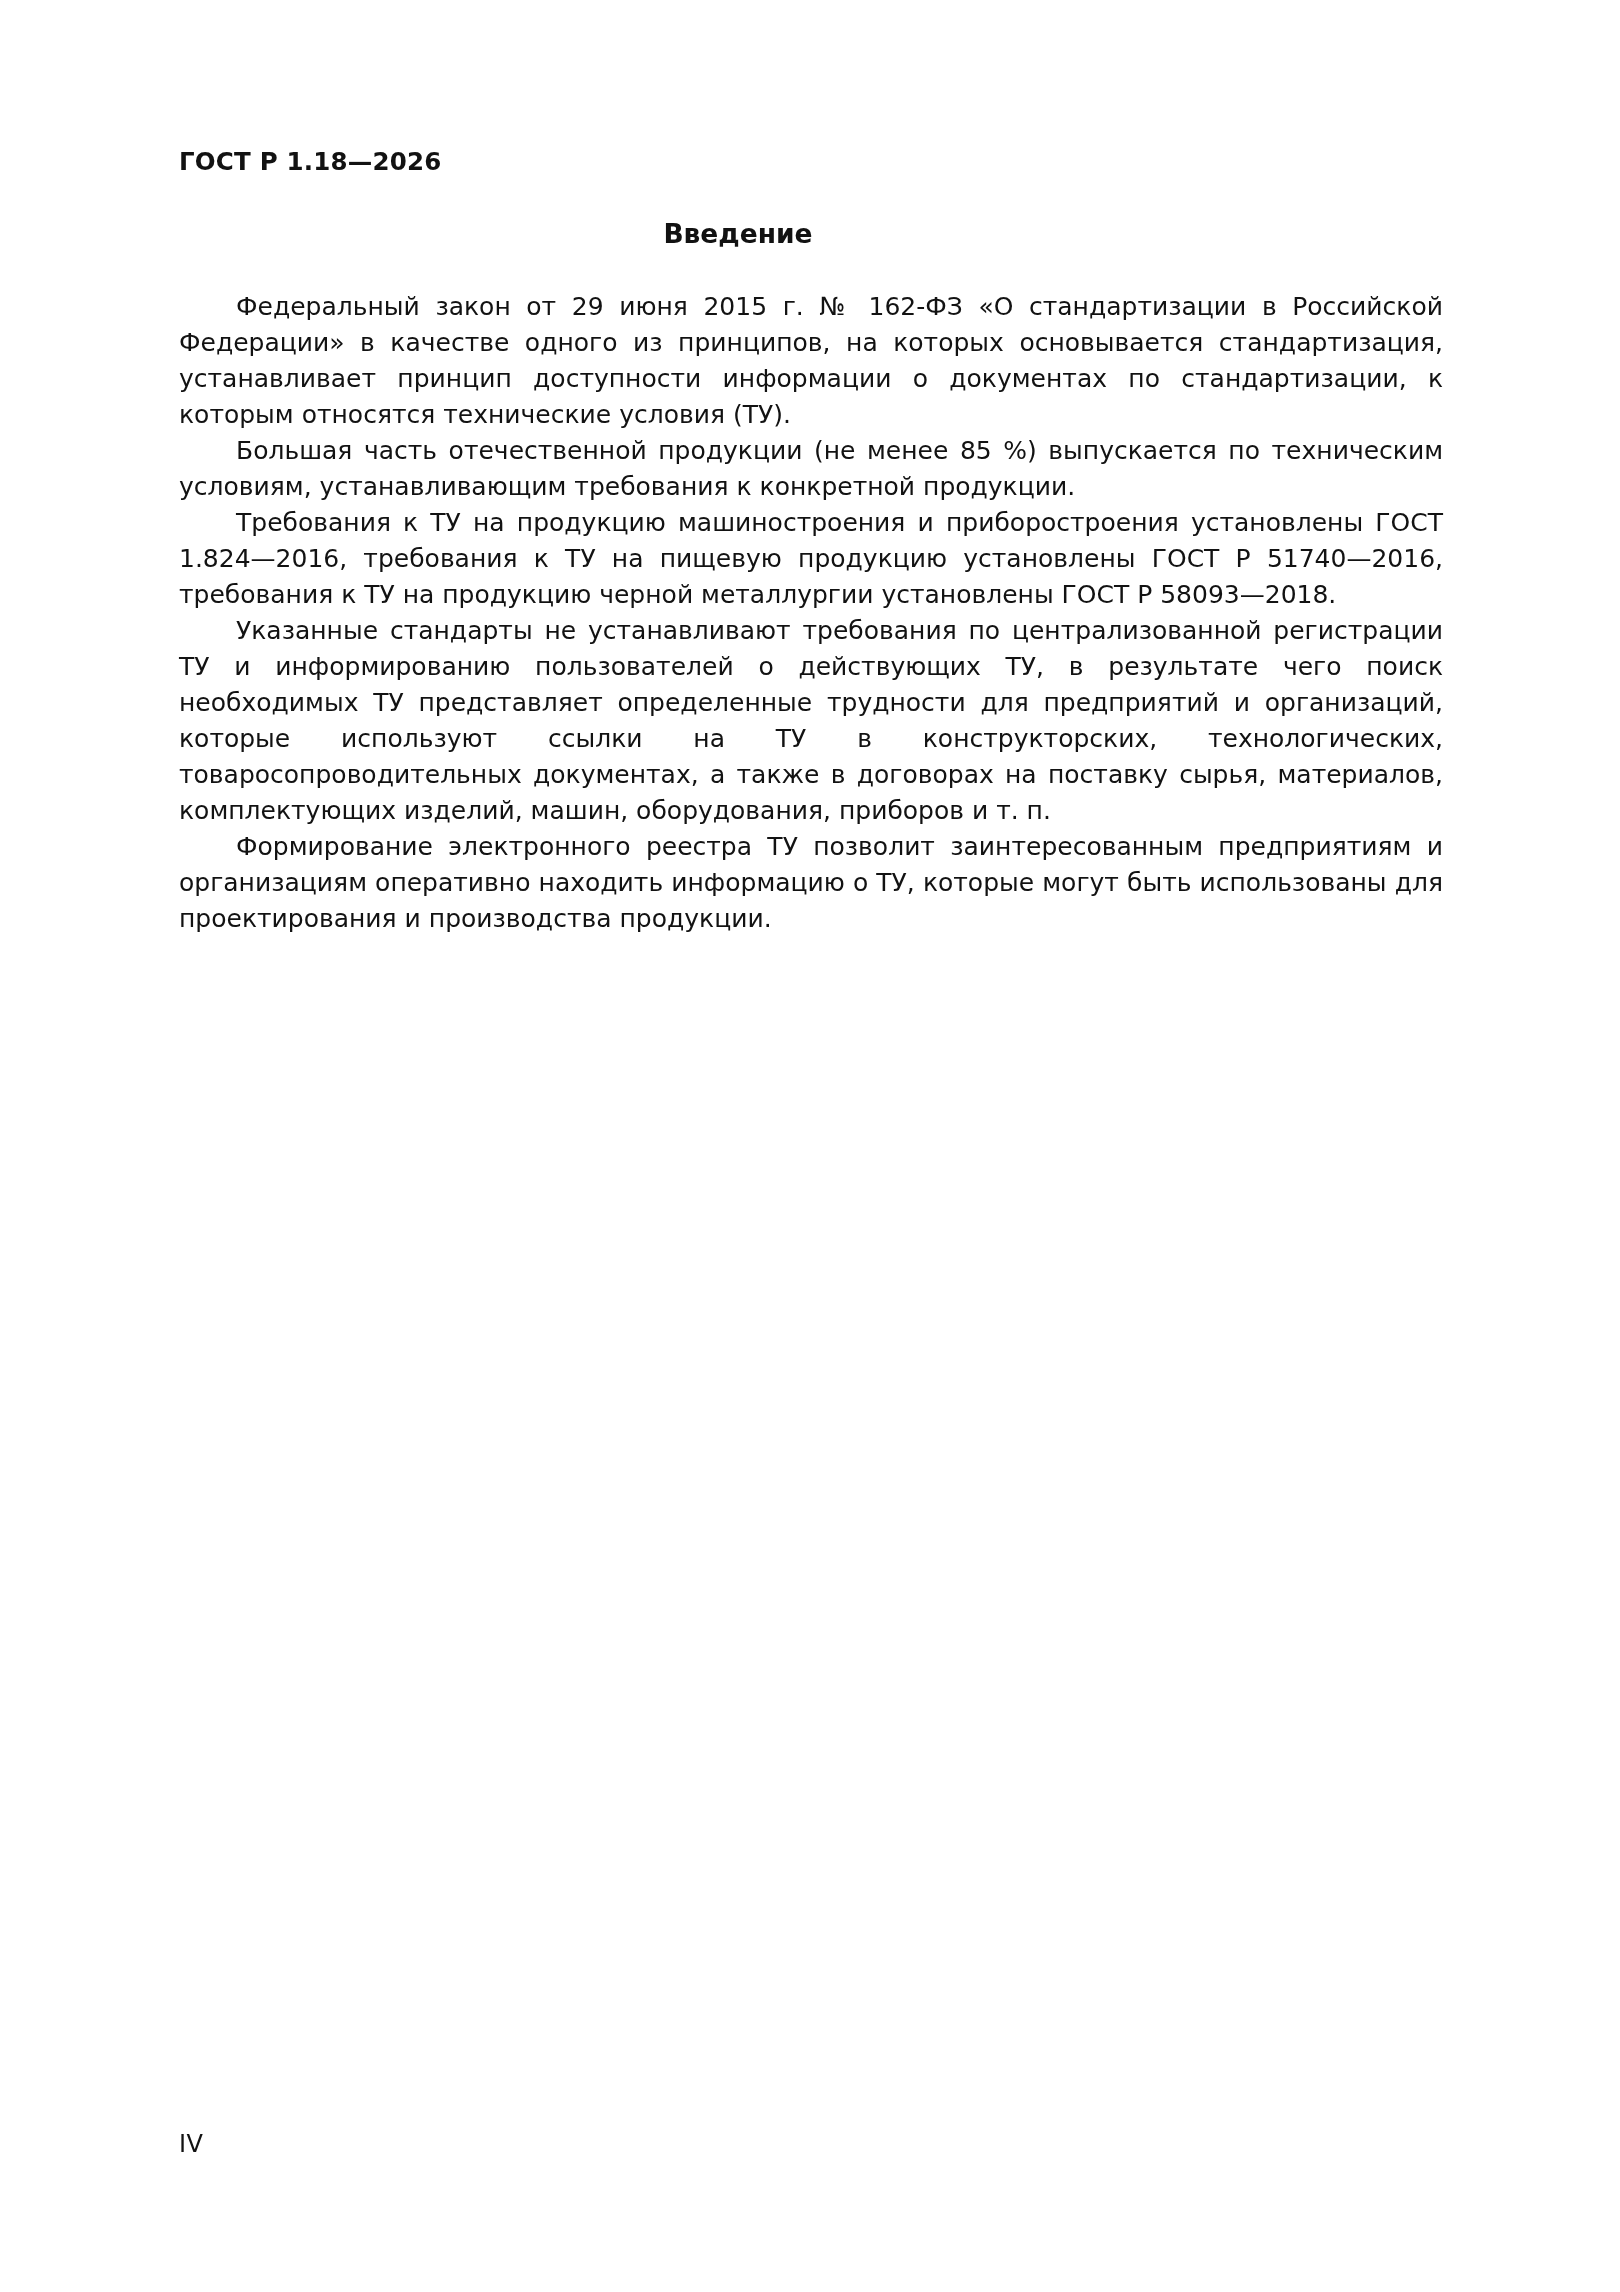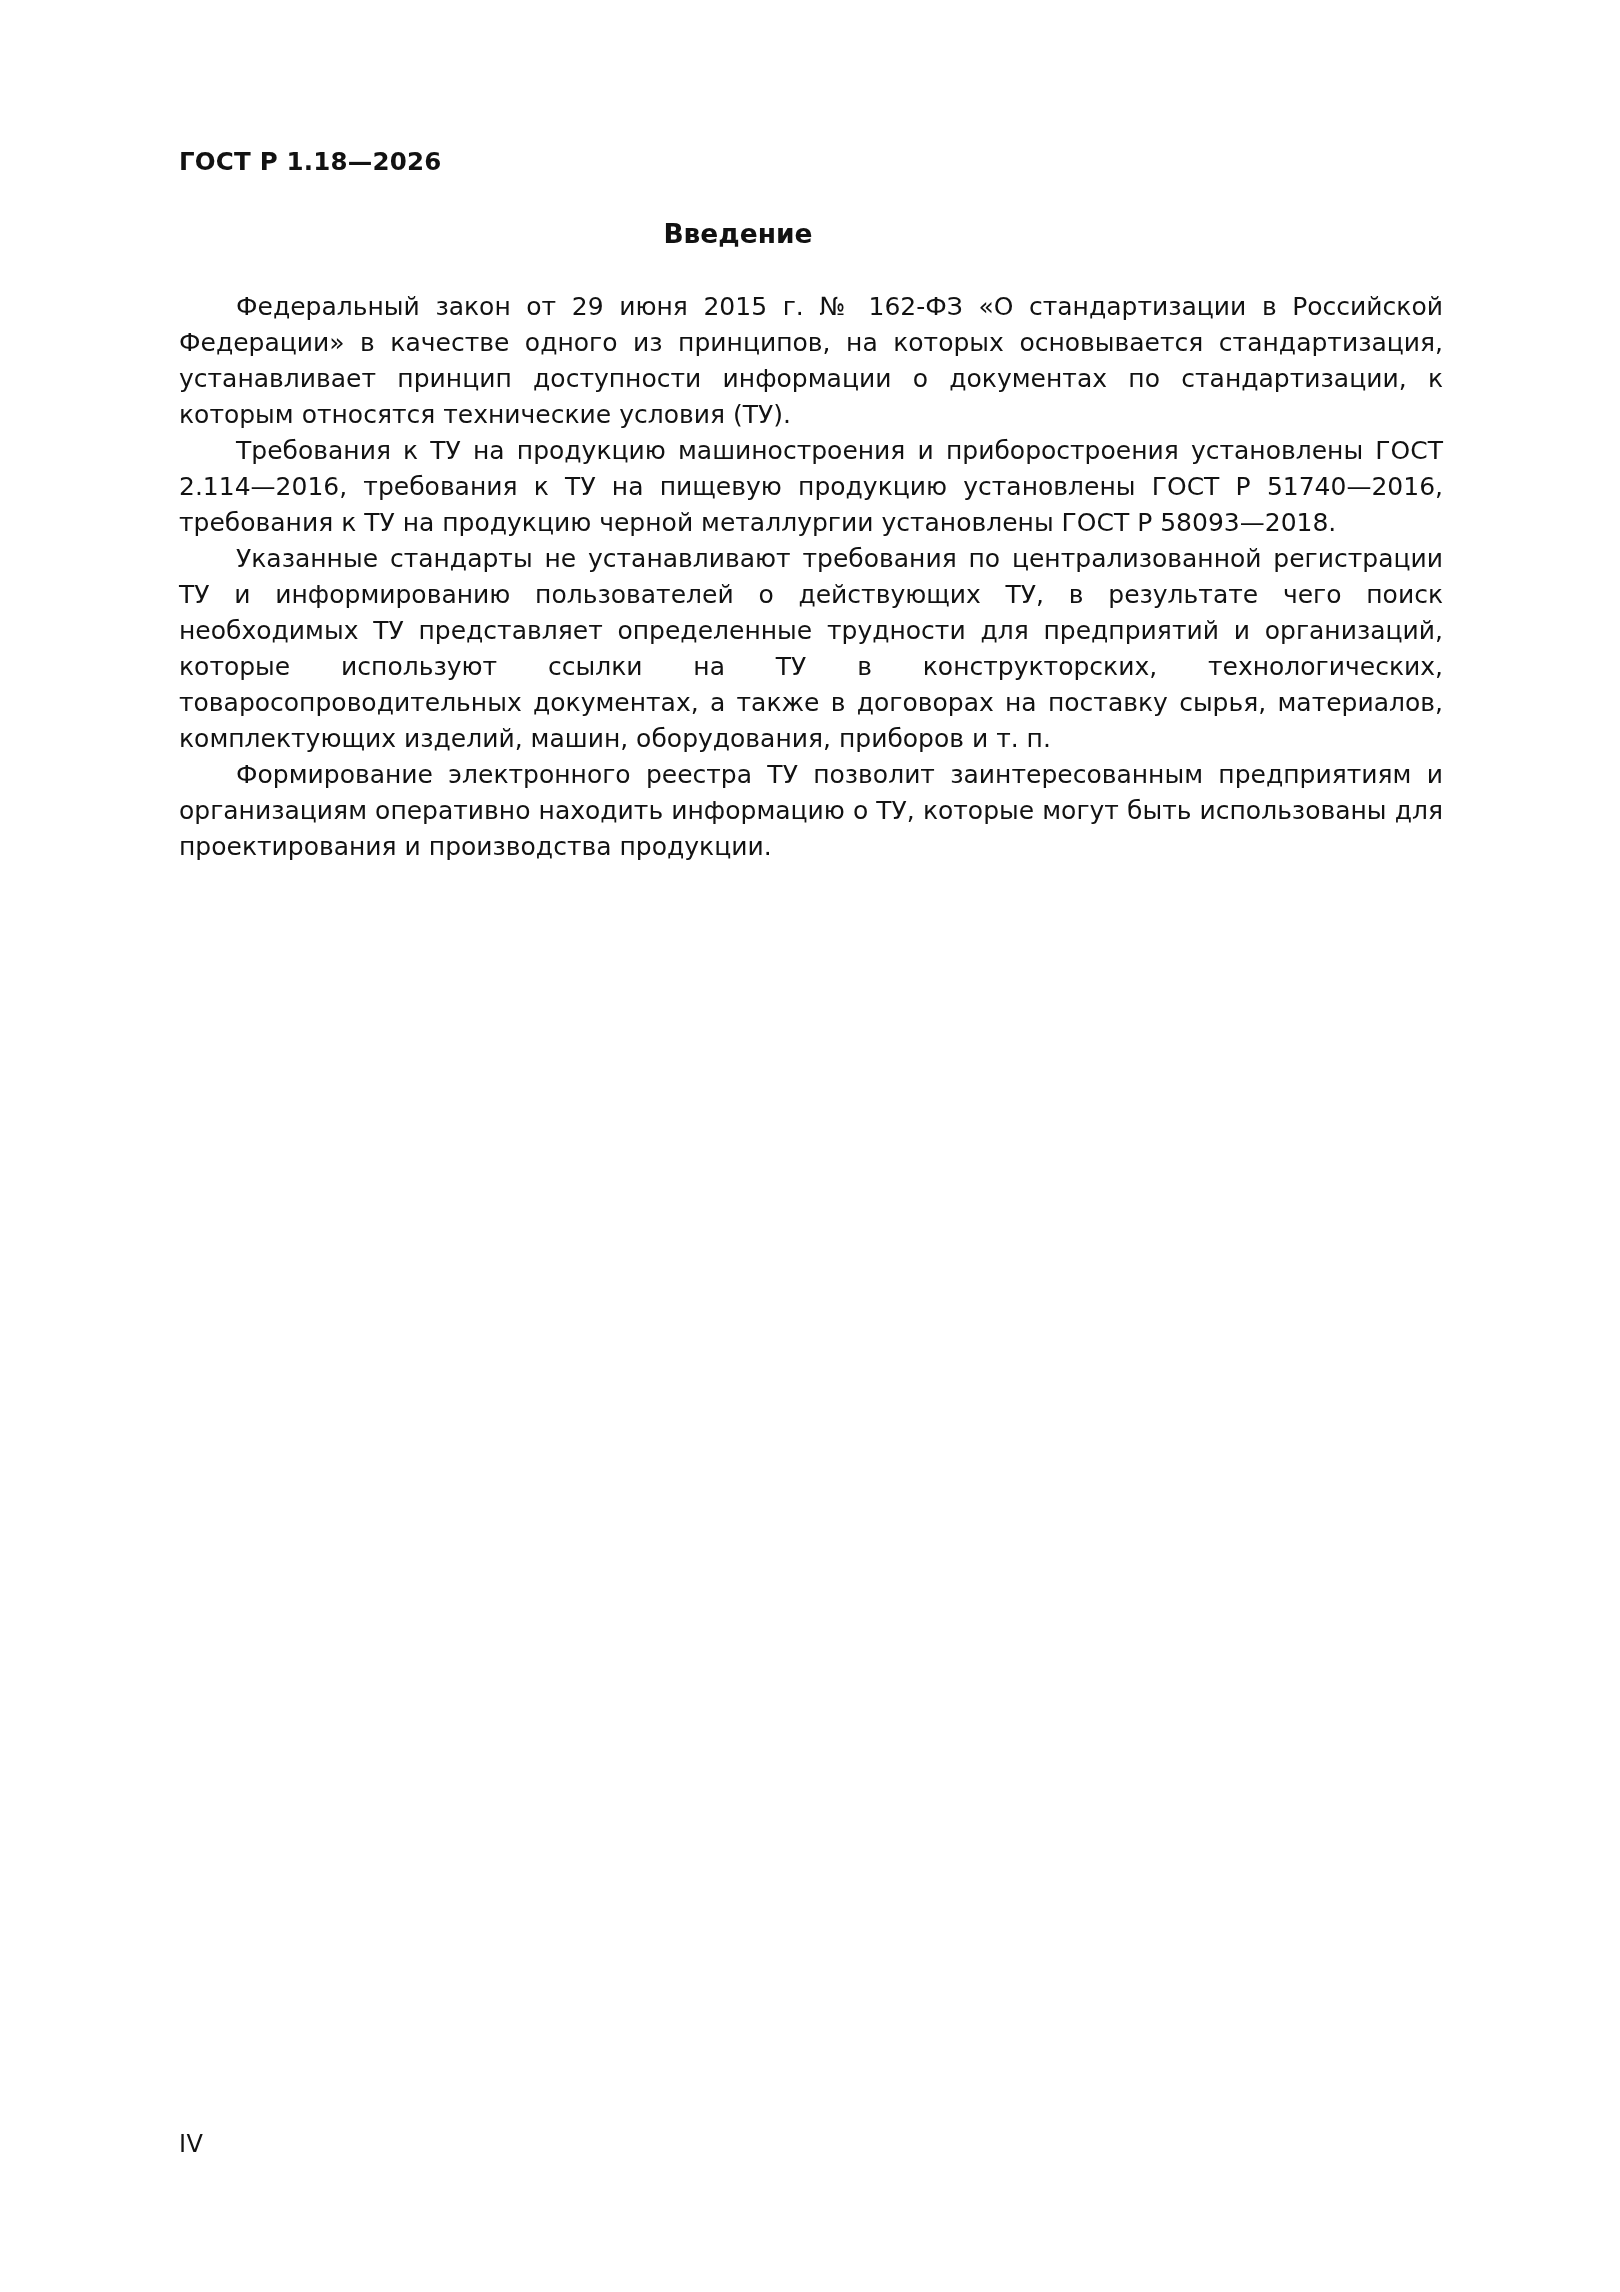--- a/index.html
+++ b/index.html
@@ -64,21 +64,22 @@
 <body>
 
 <div class="page">
 
   <div class="header">ГОСТ Р 1.18—2026</div>
 
   <div class="doc-title">Введение</div>
 
   <div class="body-block">
     <p class="para">Федеральный закон от 29 июня 2015 г. № 162-ФЗ «О стандартизации в Российской Федерации» в качестве одного из принципов, на которых основывается стандартизация, устанавливает принцип доступности информации о документах по стандартизации, к которым относятся технические условия (ТУ).</p>
-    <p class="para">Требования к ТУ на продукцию машиностроения и приборостроения установлены ГОСТ 2.114—2016, требования к ТУ на пищевую продукцию установлены ГОСТ Р 51740—2016, требования к ТУ на продукцию черной металлургии установлены ГОСТ Р 58093—2018.</p>
+    <p class="para">Большая часть отечественной продукции (не менее 85 %) выпускается по техническим условиям, устанавливающим требования к конкретной продукции.</p>
+    <p class="para">Требования к ТУ на продукцию машиностроения и приборостроения установлены ГОСТ 1.824—2016, требования к ТУ на пищевую продукцию установлены ГОСТ Р 51740—2016, требования к ТУ на продукцию черной металлургии установлены ГОСТ Р 58093—2018.</p>
     <p class="para">Указанные стандарты не устанавливают требования по централизованной регистрации ТУ и информированию пользователей о действующих ТУ, в результате чего поиск необходимых ТУ представляет определенные трудности для предприятий и организаций, которые используют ссылки на ТУ в конструкторских, технологических, товаросопроводительных документах, а также в договорах на поставку сырья, материалов, комплектующих изделий, машин, оборудования, приборов и т. п.</p>
     <p class="para">Формирование электронного реестра ТУ позволит заинтересованным предприятиям и организациям оперативно находить информацию о ТУ, которые могут быть использованы для проектирования и производства продукции.</p>
   </div>
 
   <div class="page-number">IV</div>
 
 </div>
 
 
 </body></html>

